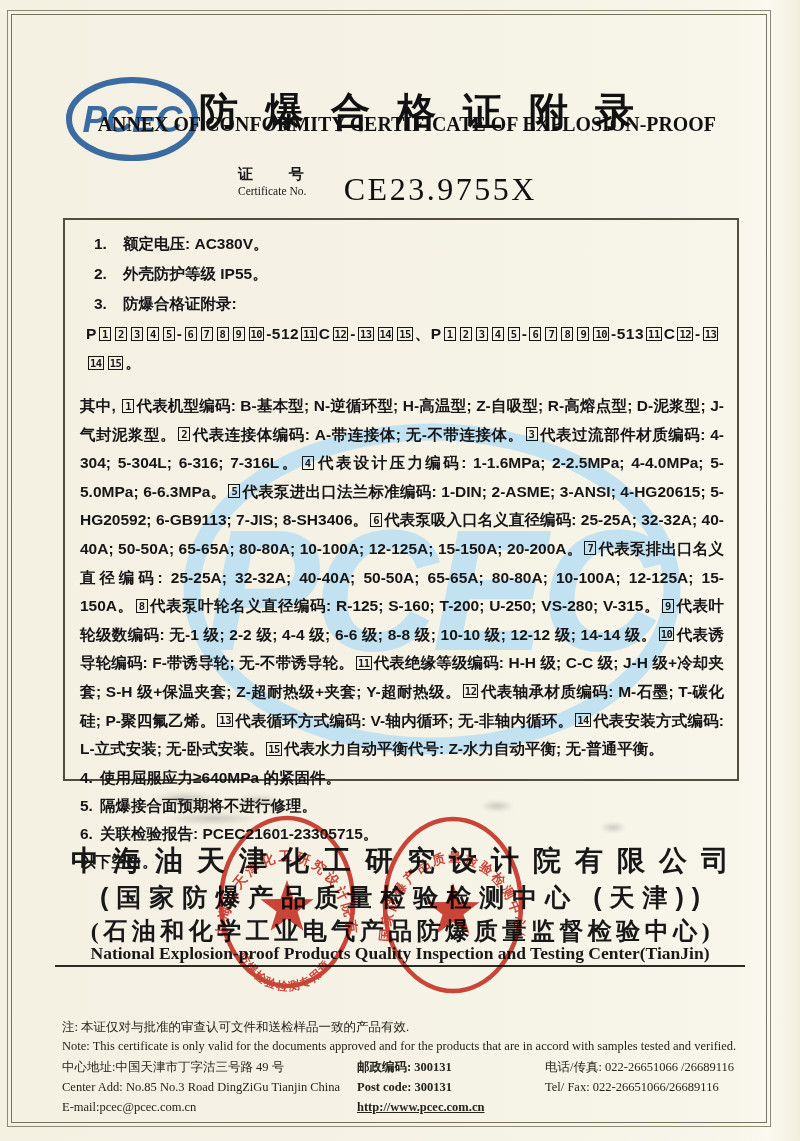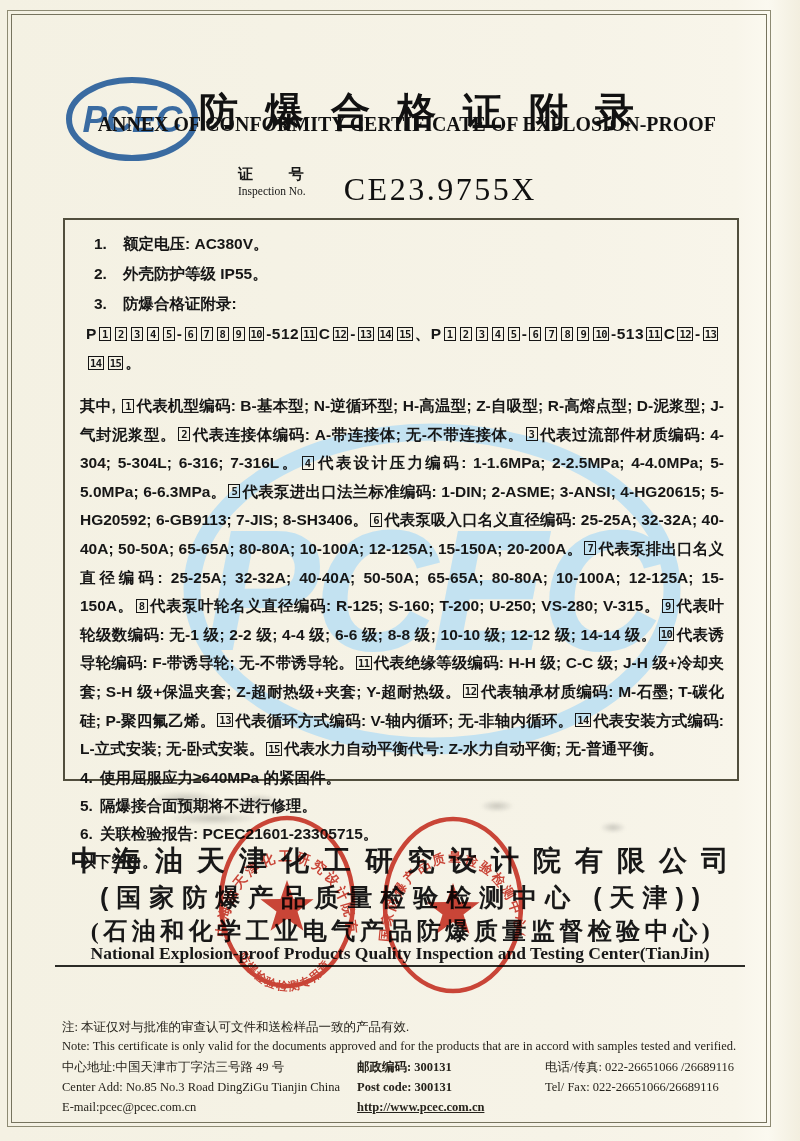--- a/index.html
+++ b/index.html
@@ -94,21 +94,21 @@
       <text x="70" y="58" text-anchor="middle" font-family="Liberation Sans, sans-serif" font-size="37" font-weight="bold" font-style="italic" fill="#3a6ba1" letter-spacing="-1">PCEC</text>
     </svg>
   </div>
 
   <div class="title-cn">防爆合格证附录</div>
   <div class="title-en">ANNEX OF CONFORMITY CERTIFICATE OF EXPLOSION-PROOF</div>
 
   <div class="cert-row">
     <div>
       <div class="cert-label-cn">证 号</div>
-      <div class="cert-label-en">Inspection No.</div>
+      <div class="cert-label-en">Certificate No.</div>
     </div>
     <div class="cert-no">CE23.9755X</div>
   </div>
 
   <div class="watermark">
     <svg width="505" height="335" viewBox="0 0 505 335">
       <ellipse cx="250" cy="167" rx="240" ry="157" fill="none" stroke="#c3e2f1" stroke-width="17"></ellipse>
       <text x="250" y="228" text-anchor="middle" font-family="Liberation Sans, sans-serif" font-size="172" font-weight="bold" font-style="italic" fill="#c3e2f1" letter-spacing="-6">PCEC</text>
     </svg>
   </div>

